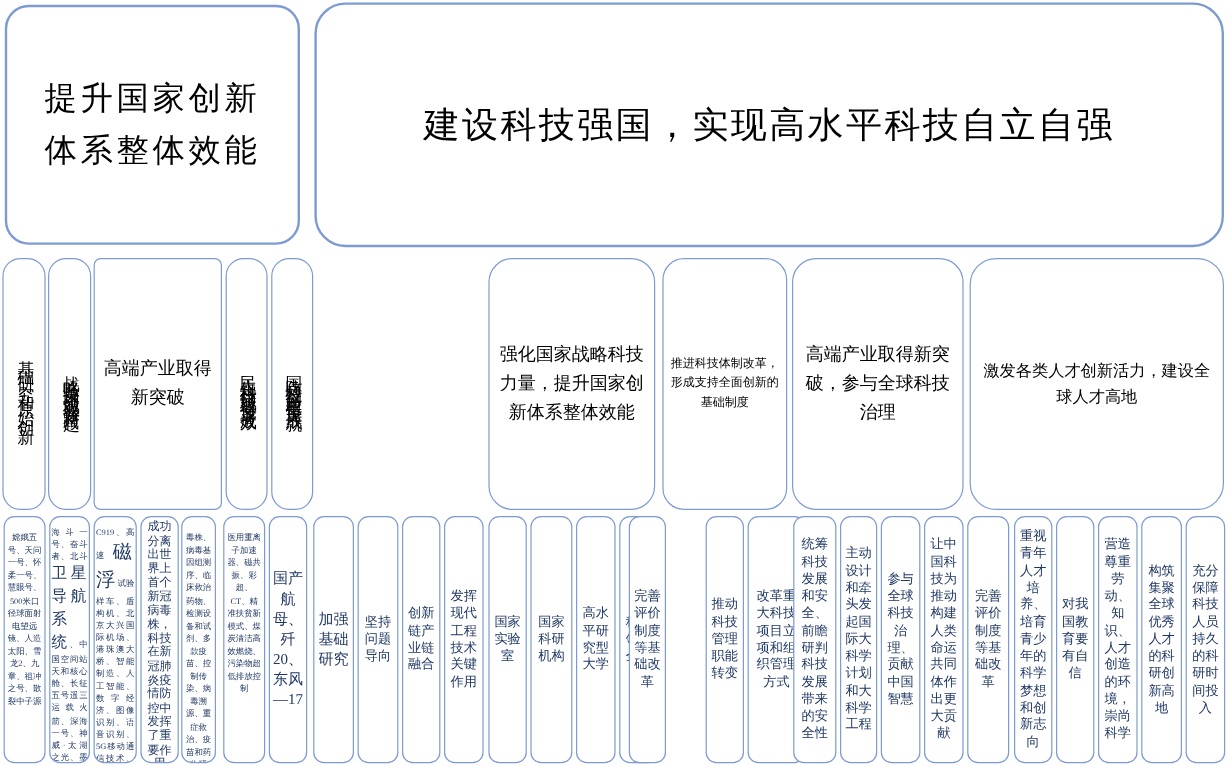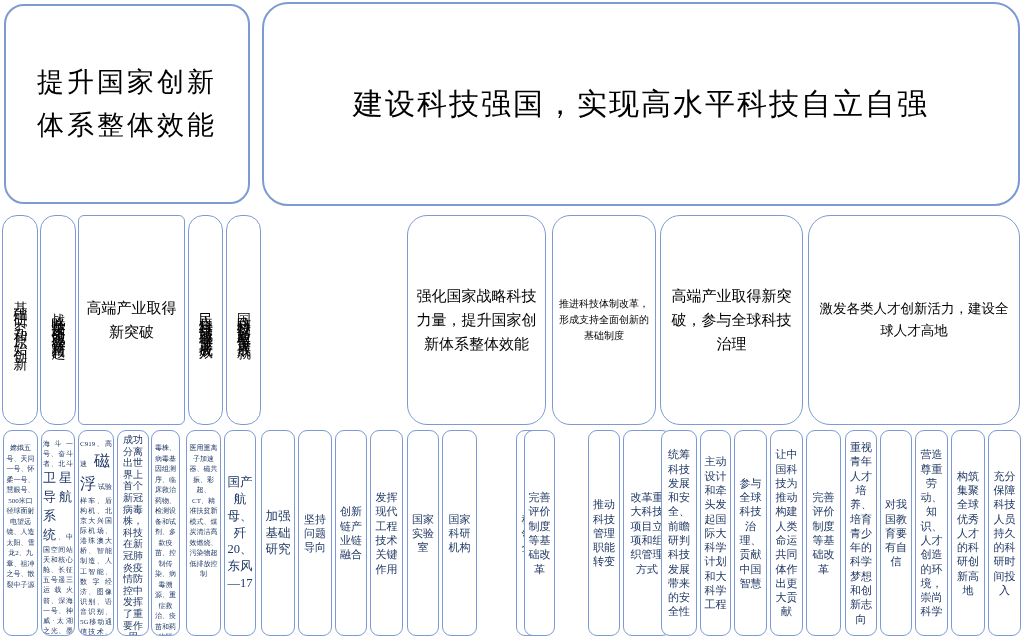--- a/index.html
+++ b/index.html
@@ -102,20 +102,23 @@
   </div>
   <div class="box leaf center md" style="left:370px;width:33px">
     <span>发挥现代工程技术关键作用</span>
   </div>
   <div class="box leaf center md" style="left:407px;width:32px">
     <span>国家实验室</span>
   </div>
   <div class="box leaf center md" style="left:442px;width:35px">
     <span>国家科研机构</span>
   </div>
+  <div class="box leaf center md" style="left:480px;width:33px">
+    <span>高水平研究型大学</span>
+  </div>
   <div class="box leaf center md" style="left:516px;width:33px">
     <span>科技领军企业</span>
   </div>
   <div class="box leaf center md" style="left:524px;width:31px">
     <span>完善评价制度等基础改革</span>
   </div>
   <div class="box leaf center md" style="left:588px;width:32px">
     <span>推动科技管理职能转变</span>
   </div>
   <div class="box leaf center md" style="left:623px;width:48px">

